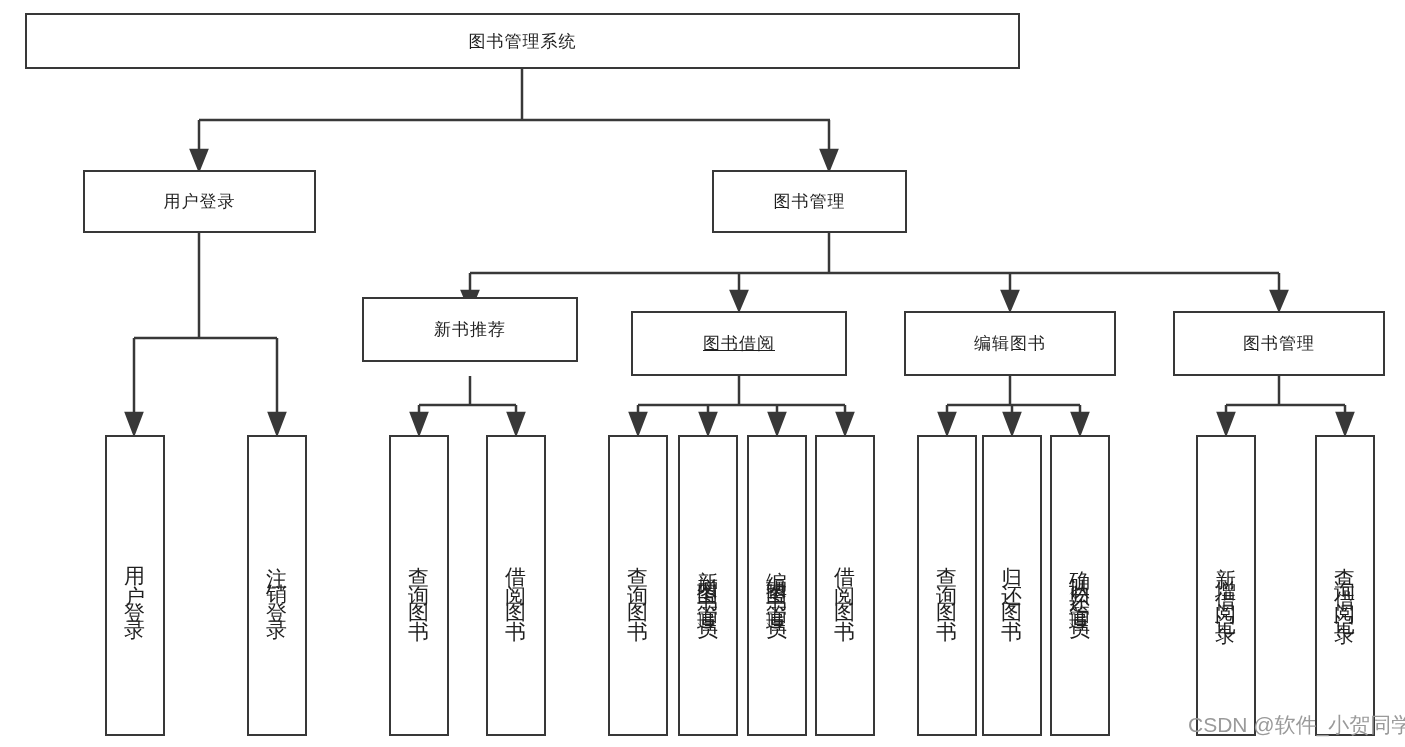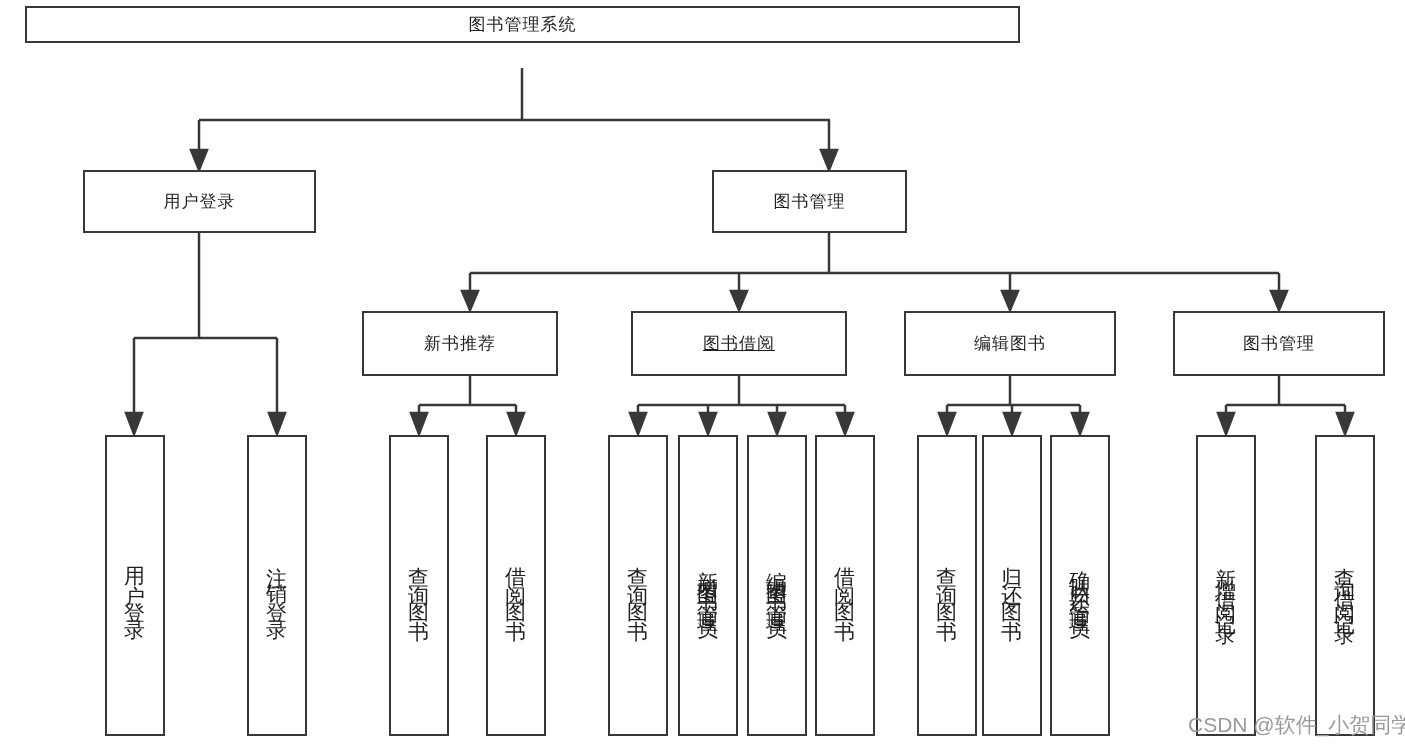--- a/index.html
+++ b/index.html
@@ -97,32 +97,32 @@
     <g>
       <line x1="1279" y1="376" x2="1279" y2="406"></line>
       <line x1="1226" y1="405" x2="1345" y2="405"></line>
       <line x1="1226" y1="405" x2="1226" y2="416"></line>
       <polygon points="1218,413 1234,413 1226,434"></polygon>
       <line x1="1345" y1="405" x2="1345" y2="416"></line>
       <polygon points="1337,413 1353,413 1345,434"></polygon>
     </g>
   </svg>
 
-  <div class="box" style="left:25px;top:6px;width:995px;height:37px;font-family:Liberation Serif, serif;">
+  <div class="box" style="left:25px;top:13px;width:995px;height:56px;font-family:Liberation Serif, serif;">
     <span class="hlabel">图书管理系统</span>
   </div>
 
   <div class="box" style="left:83px;top:170px;width:233px;height:63px;">
     <span class="hlabel">用户登录</span>
   </div>
   <div class="box" style="left:712px;top:170px;width:195px;height:63px;">
     <span class="hlabel">图书管理</span>
   </div>
 
-  <div class="box" style="left:362px;top:311px;width:196px;height:65px;">
+  <div class="box" style="left:362px;top:297px;width:216px;height:65px;">
     <span class="hlabel">新书推荐</span>
   </div>
   <div class="box" style="left:631px;top:311px;width:216px;height:65px;text-decoration:underline;">
     <span class="hlabel">图书借阅</span>
   </div>
   <div class="box" style="left:904px;top:311px;width:212px;height:65px;">
     <span class="hlabel">编辑图书</span>
   </div>
   <div class="box" style="left:1173px;top:311px;width:212px;height:65px;">
     <span class="hlabel">图书管理</span>

